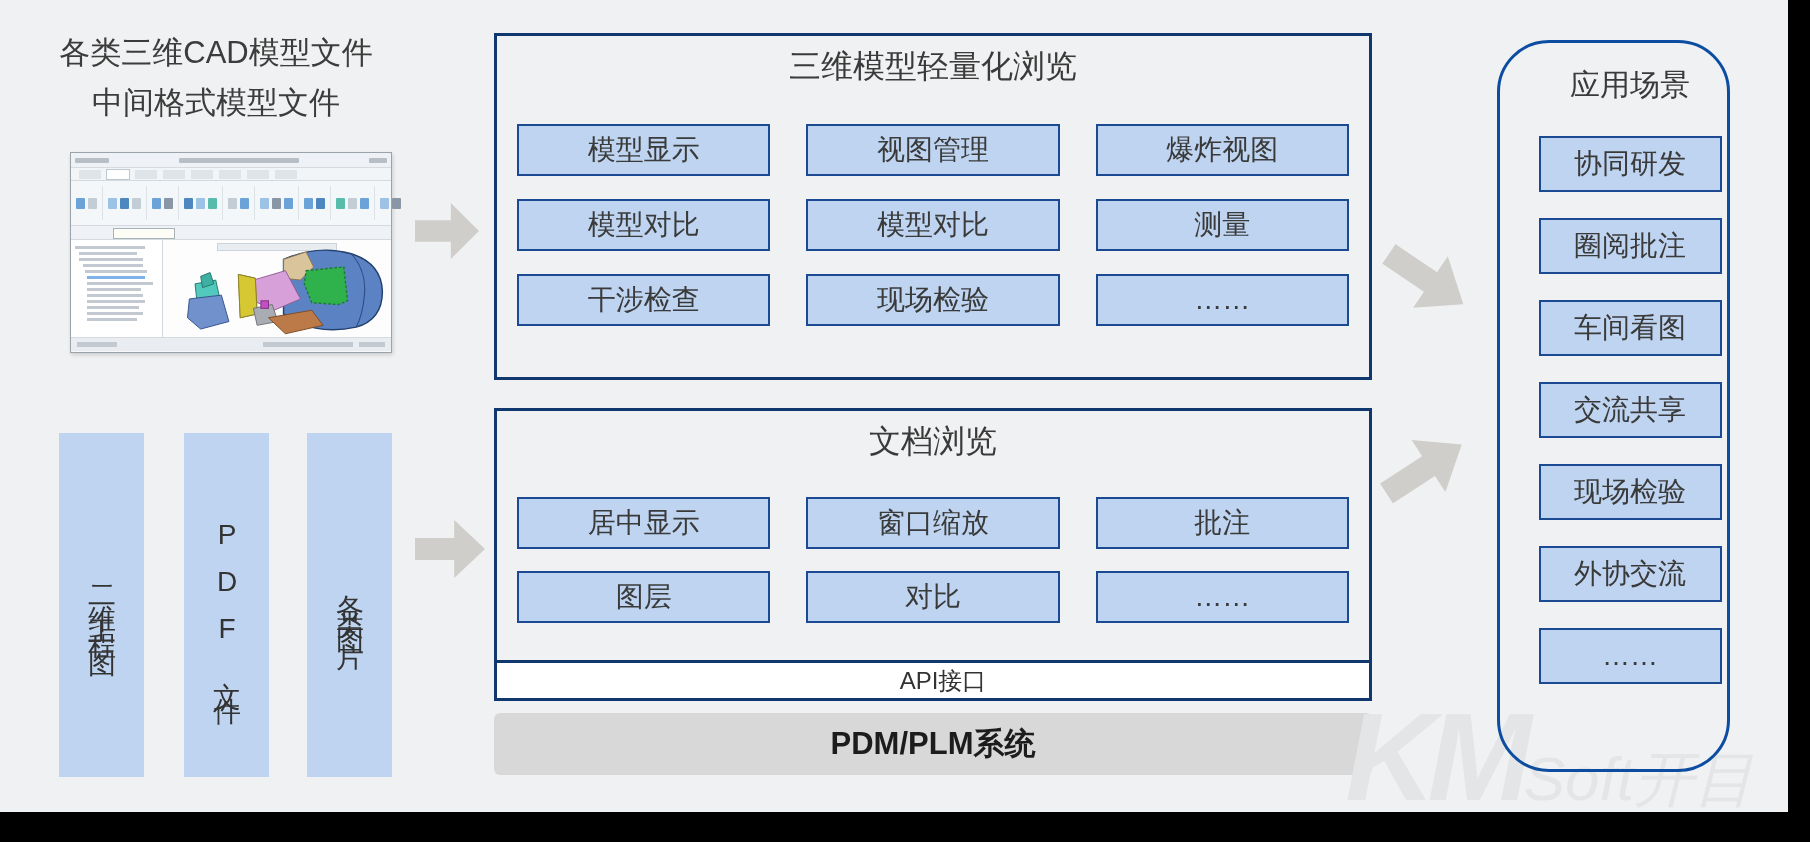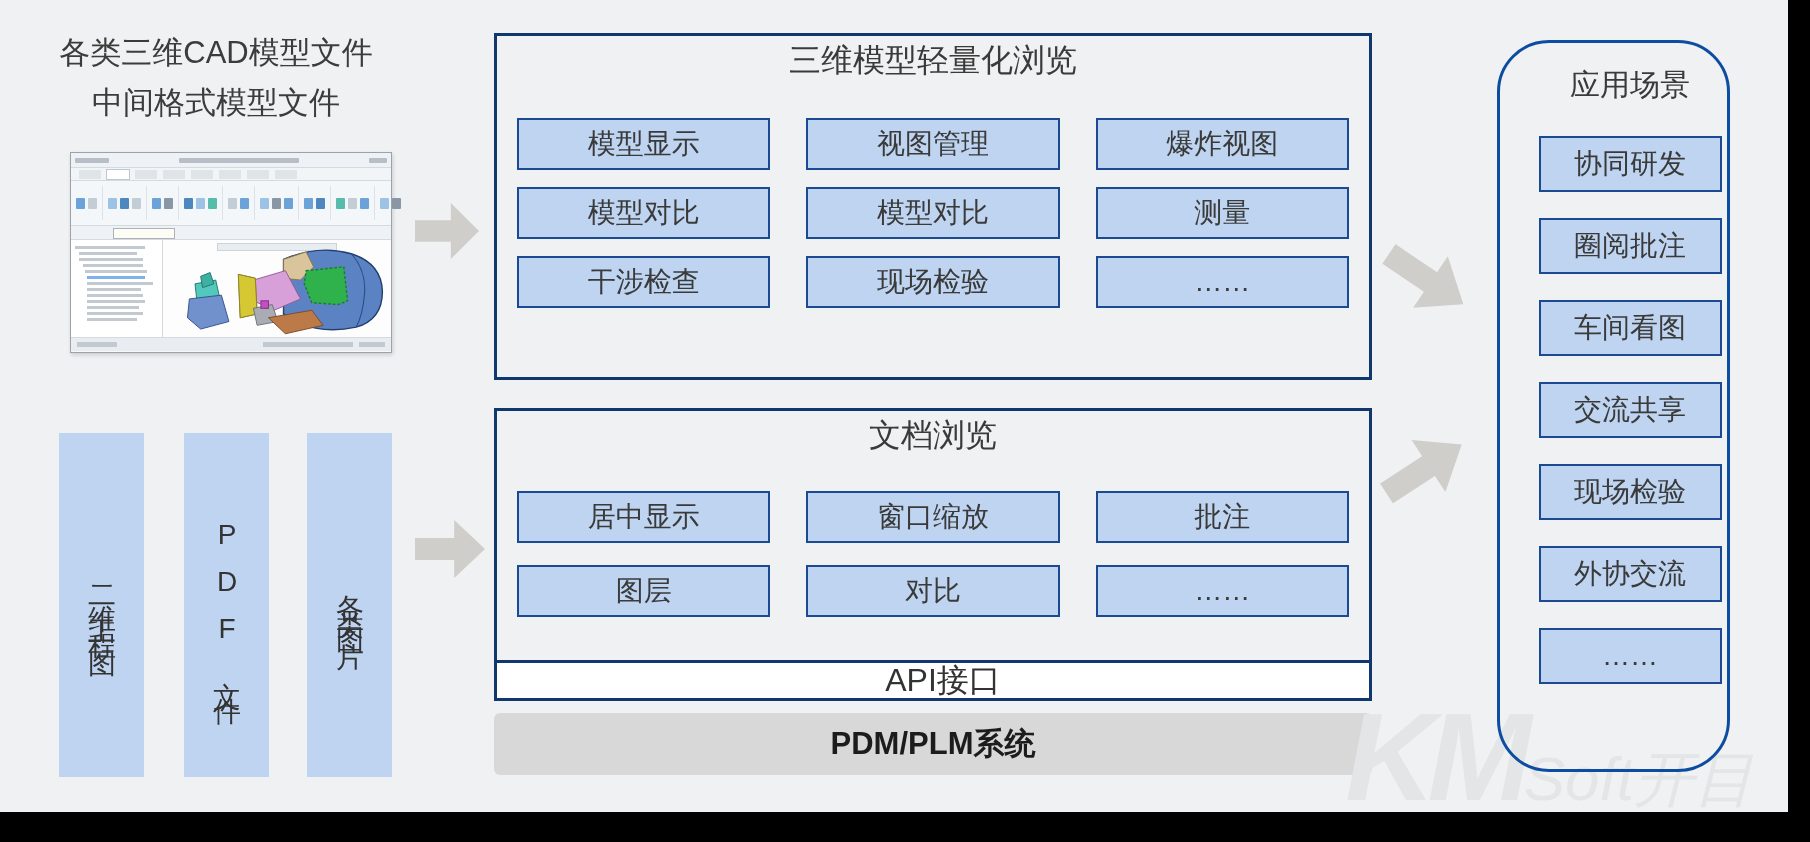--- a/index.html
+++ b/index.html
@@ -55,30 +55,30 @@
   .vbar span { writing-mode:vertical-rl; text-orientation:upright;
     font-size:28px; letter-spacing:16px; color:#333; }
 
   
   .garr { background:#cfcecb; clip-path:polygon(0 31%,56% 31%,56% 0,100% 50%,56% 100%,56% 69%,0 69%); }
 
   
   .bigbox { left:494px; width:878px; border:3px solid #11376f; }
   #box3d { top:33px; height:347px; }
   #boxdoc { top:408px; height:287px; }
-  .bigbox .box-title { padding-top:3px; }
+  .bigbox .box-title { padding-top:9px; }
   .grid3 { display:grid; grid-template-columns:repeat(3,1fr); column-gap:36px; padding:0 20px; }
-  #box3d .grid3 { margin-top:35px; row-gap:17px; }
+  #box3d .grid3 { margin-top:35px; row-gap:23px; }
   #boxdoc .grid3 { margin-top:33px; row-gap:22px; }
   .grid3 .btn { height:52px; }
 
   
   #apibar { left:494px; top:660px; width:878px; height:41px; background:#fff;
     border:3px solid #11376f; display:flex; align-items:center; justify-content:center;
-    font-size:32px; color:#333;padding-left:20px; }
+    font-size:24px; color:#333;padding-left:20px; }
   #pdmbar { left:494px; top:713px; width:878px; height:62px; background:#d8d8d8;
     border-radius:6px; display:flex; align-items:center; justify-content:center;
     font-size:31px; font-weight:600; color:#1c1c1c; }
 
   
   #scen { left:1497px; top:40px; width:233px; height:732px; border:3px solid #0c4da2;
     border-radius:52px; z-index:2;padding-left:33px; }
   #scen .box-title { font-size:30px; padding-top:22px; }
   #scen .items { display:flex; flex-direction:column; align-items:center; gap:26px; margin-top:30px; }
   #scen .btn { width:183px; height:56px; }

